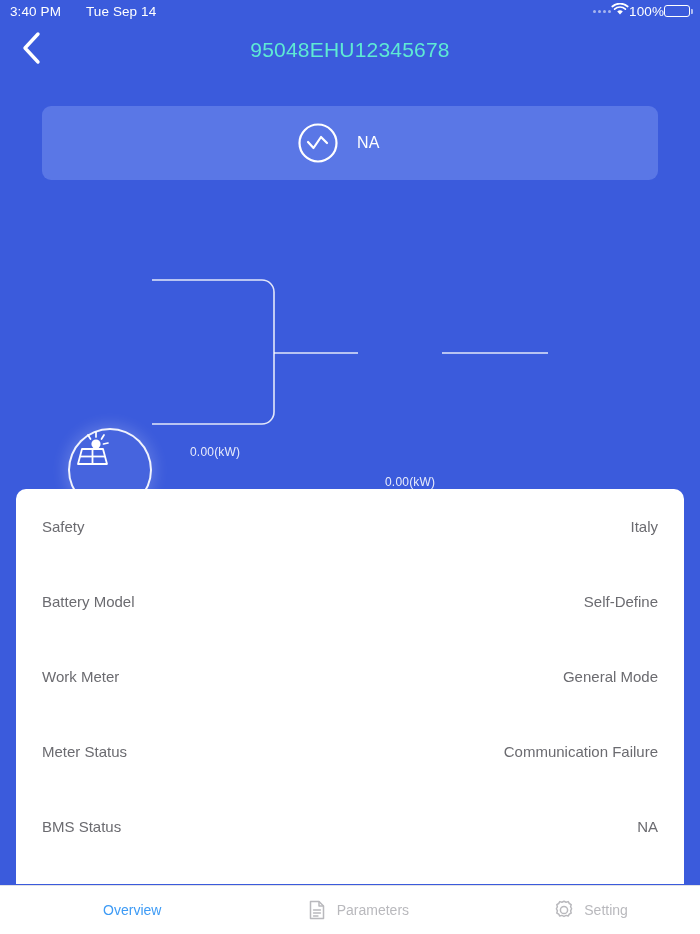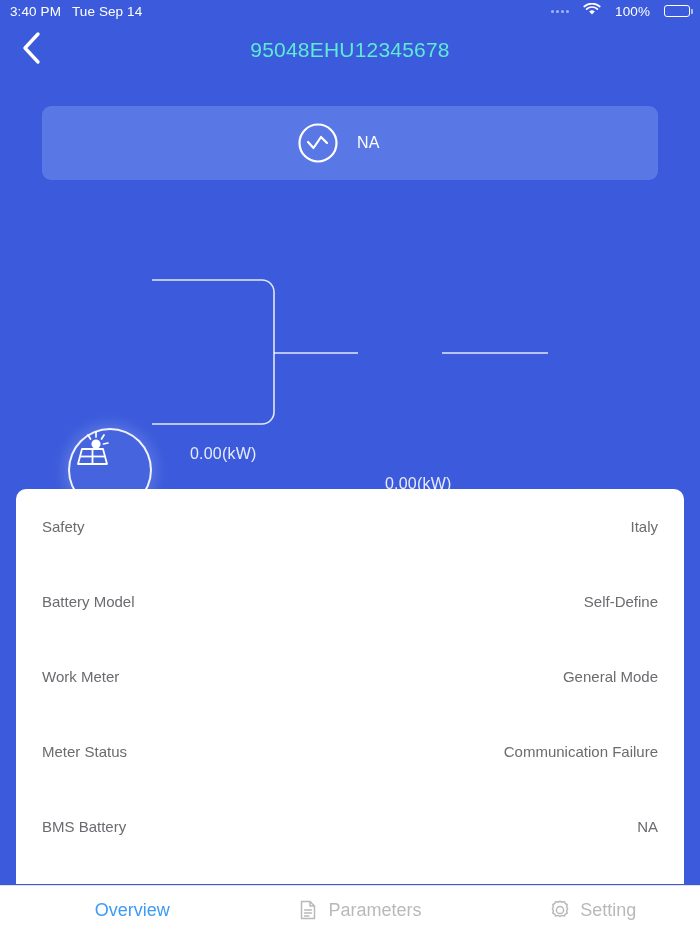--- a/index.html
+++ b/index.html
@@ -27,22 +27,22 @@
     width: 700px;
     height: 22px;
     display: flex;
     align-items: center;
     justify-content: space-between;
     padding: 0 10px;
     color: #ffffff;
     font-size: 13.5px;
     letter-spacing: 0.1px;
   }
-  .sb-left { display: flex; align-items: center; gap: 11px; }
-  .sb-right { display: flex; align-items: center; gap: 14px; }
+  .sb-left { display: flex; align-items: center; gap: 25px; }
+  .sb-right { display: flex; align-items: center; gap: 0; }
   .sig-dots { display: flex; align-items: flex-end; gap: 2px; opacity: .55; }
   .sig-dots i {
     display: block; width: 3px; height: 3px;
     background: #fff; border-radius: 50%;
   }
   .wifi-ico { display: block; }
   .batt-ico {
     width: 26px; height: 12px;
     border: 1.5px solid #fff;
     border-radius: 3px;
@@ -126,21 +126,21 @@
     cursor: pointer;
   }
   .node.pv    { left: 68px;  top: 238px; width: 84px; height: 84px; }
   .node.batt  { left: 68px;  top: 382px; width: 84px; height: 84px; }
   .node.home  { left: 358px; top: 312px; width: 84px; height: 84px; }
   .node.grid  { left: 548px; top: 312px; width: 84px; height: 84px; }
 
   .flow-label {
     position: absolute;
     color: rgba(255,255,255,.88);
-    font-size: 16px;
+    font-size: 12px;
     letter-spacing: .2px;
     white-space: nowrap;
   }
   .lbl-pv   { left: 190px; top: 255px; }
   .lbl-batt { left: 190px; top: 440px; }
   .lbl-soc  { left: 101px; top: 360px; }
   .lbl-home { left: 385px; top: 285px; }
   .lbl-grid { left: 479px; top: 329px; }
 
   
@@ -176,21 +176,21 @@
     align-items: center;
     justify-content: space-around;
   }
   .tab {
     display: flex;
     align-items: center;
     gap: 9px;
     cursor: pointer;
     padding: 4px 10px;
   }
-  .tab .tab-label { font-size: 18px; color: #b9b9bd; }
+  .tab .tab-label { font-size: 14px; color: #b9b9bd; }
   .tab.active .tab-label { color: #3E9BF5; }
   .tab .tab-ico { width: 22px; height: 22px; display: block; }
 
   .grid-ico { display: grid; grid-template-columns: 9px 9px; grid-template-rows: 9px 9px; gap: 3px; }
   .grid-ico i { display: block; background: #3E9BF5; border-radius: 2px; }
 </style>
 </head>
 <body>
 
 <div id="app">
@@ -327,21 +327,21 @@
     </div>
     <div class="info-row">
       <span class="lbl">Work Meter</span>
       <span class="val">General Mode</span>
     </div>
     <div class="info-row">
       <span class="lbl">Meter Status</span>
       <span class="val">Communication Failure</span>
     </div>
     <div class="info-row">
-      <span class="lbl">BMS Battery</span>
+      <span class="lbl">BMS Status</span>
       <span class="val">NA</span>
     </div>
   </div>
 
   <div class="tab-bar">
 
     <div class="tab active">
       <span class="tab-ico grid-ico">
         <i></i>
           <i></i>

